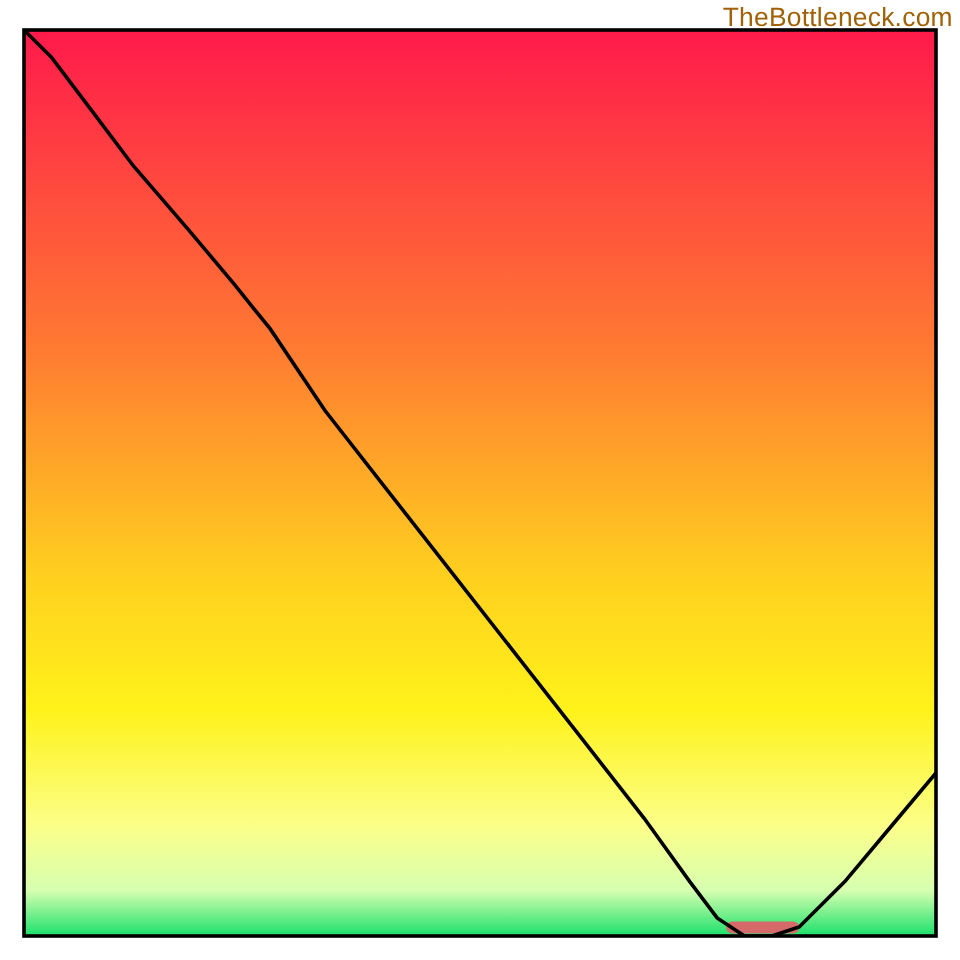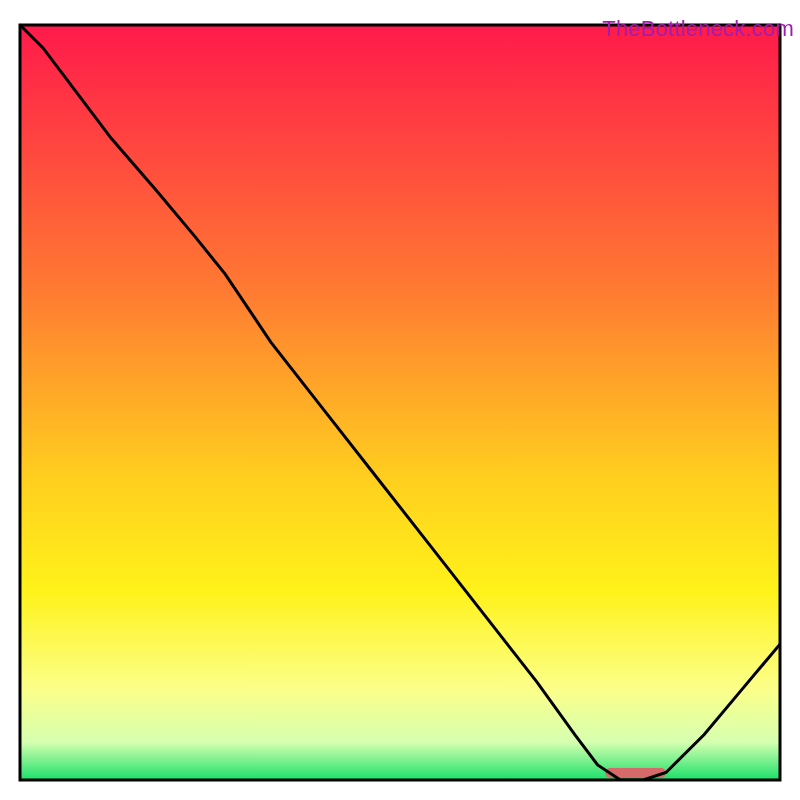--- a/index.html
+++ b/index.html
@@ -11,23 +11,23 @@
     font-family: Arial, Helvetica, sans-serif;
     background: #ffffff;
   }
   .wrap {
     position: relative;
     width: 800px;
     height: 800px;
   }
   .watermark {
     position: absolute;
-    top: 16px;
+    top: 2px;
     right: 6px;
-    color: #a21caf;
+    color: #a16207;
     font-size: 22px;
     font-weight: 500;
     letter-spacing: 0.2px;
     z-index: 50;
     user-select: none;
   }
   svg {
     position: absolute;
     left: 0;
     top: 0;

